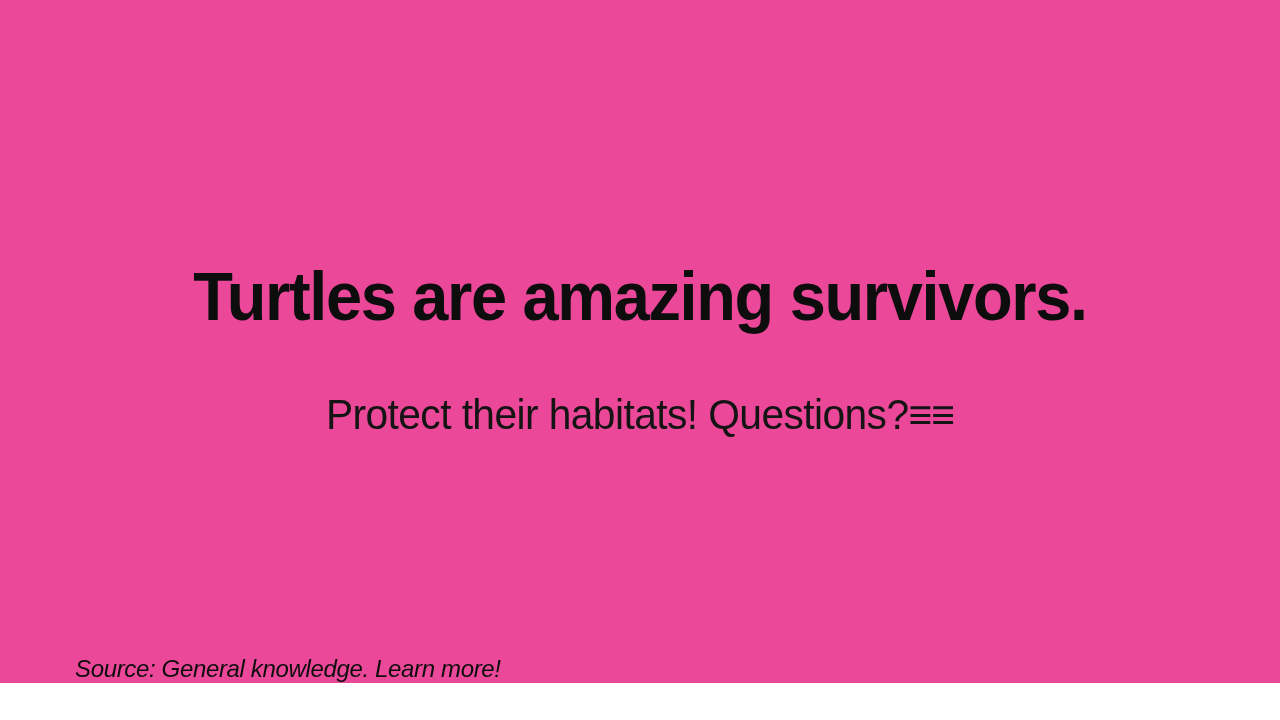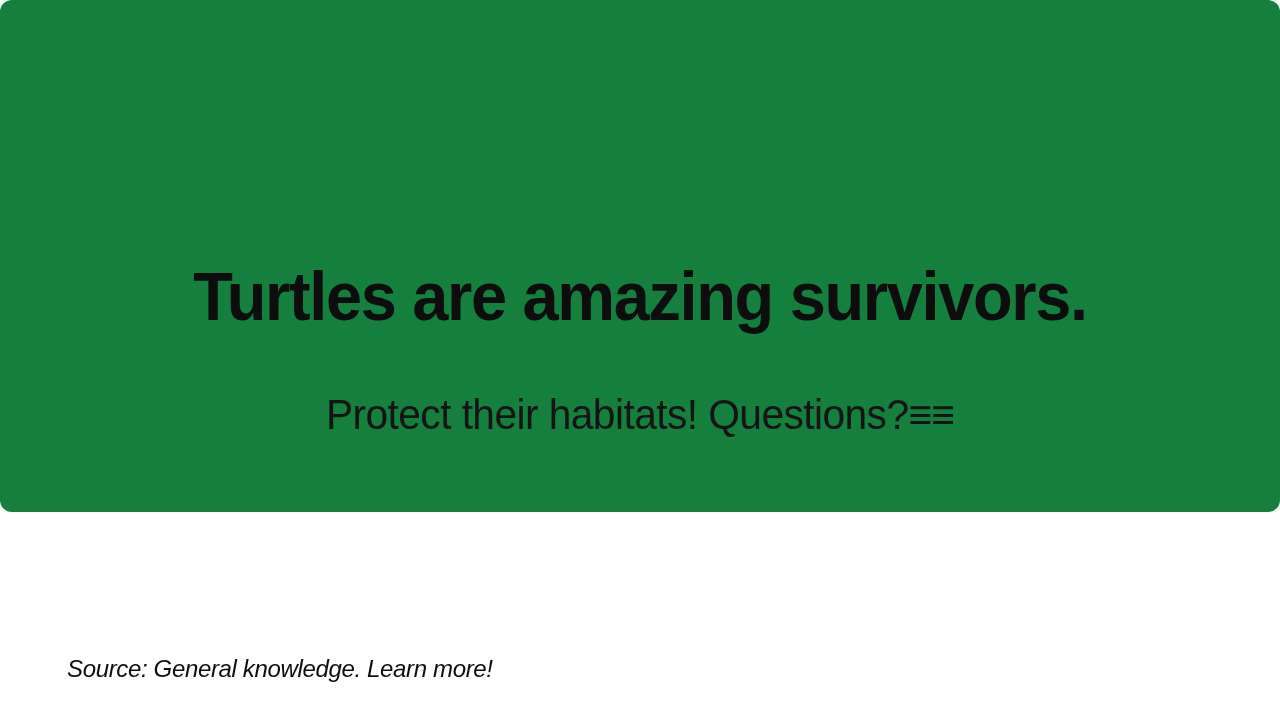--- a/index.html
+++ b/index.html
@@ -10,24 +10,23 @@
   body {
     width: 1280px;
     height: 720px;
     background: #ffffff;
     font-family: "Liberation Sans", sans-serif;
     overflow: hidden;
   }
   .slide {
     position: relative;
     width: 1280px;
-    height: 512px;
-    background: #15803d;
+    height: 683px;
+    background: #ec4899;
     box-sizing: border-box;
-    border-radius: 12px;
   }
   .content-block {
     position: absolute;
     left: 0;
     top: 0;
     width: 1280px;
     height: 720px;
     display: flex;
     flex-direction: column;
     align-items: center;
@@ -62,21 +61,21 @@
     letter-spacing: -0.6px;
     transform: scaleX(0.97);
     transform-origin: center center;
     white-space: nowrap;
   }
   .slide-subtitle .glyph-pair {
     letter-spacing: -1px;
   }
   .slide-source {
     position: absolute;
-    left: 67px;
+    left: 75px;
     top: 655px;
     margin: 0;
     color: #0d0d0d;
     font-family: "Liberation Sans", sans-serif;
     font-style: italic;
     font-weight: 400;
     font-size: 24px;
     line-height: 1.2;
     letter-spacing: -0.35px;
     white-space: nowrap;

